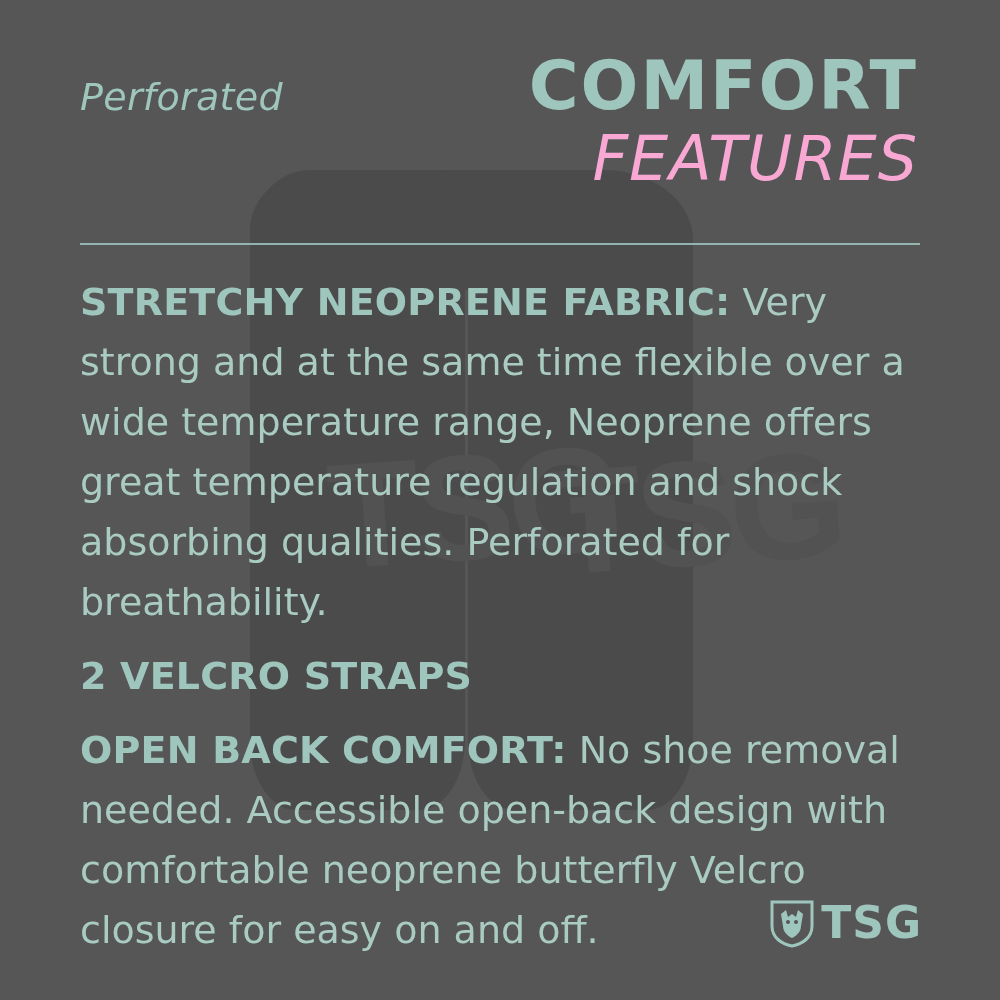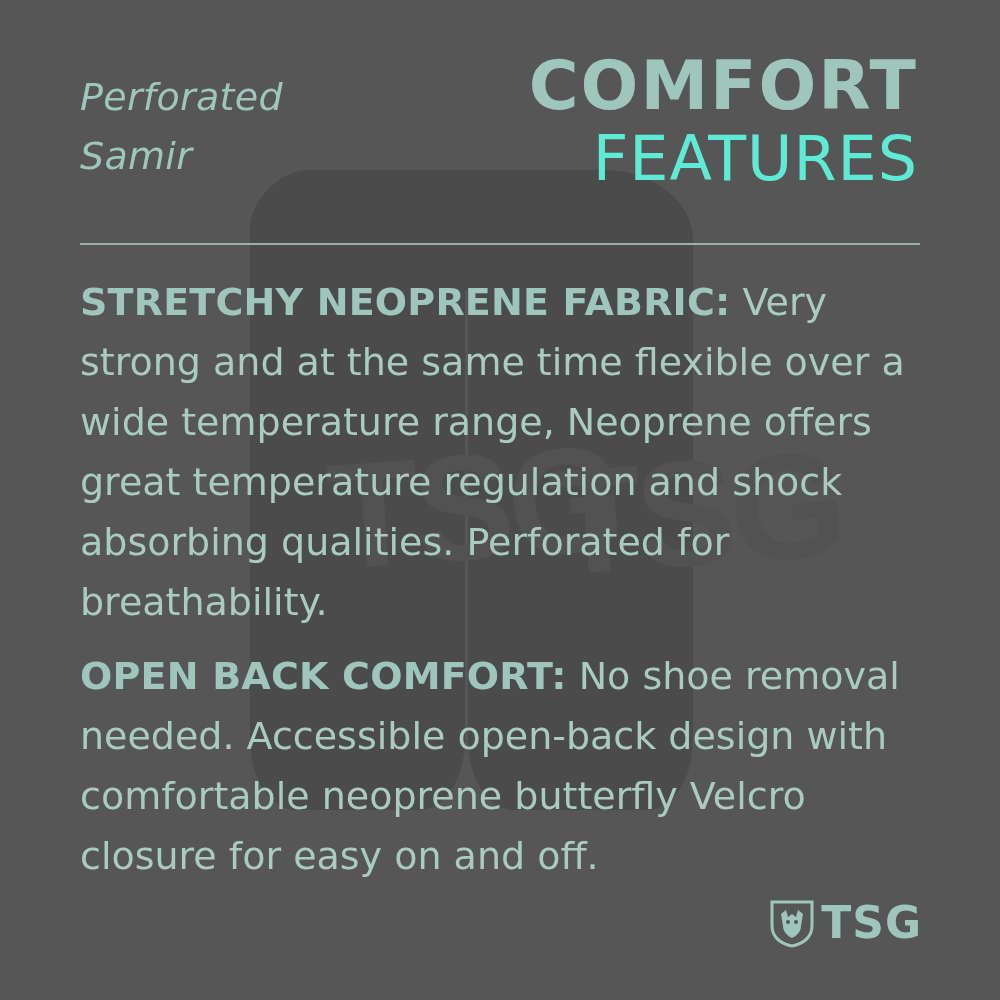--- a/index.html
+++ b/index.html
@@ -97,22 +97,23 @@
     font-size: 68px;
     letter-spacing: 2px;
     color: #9fc6bc;
     line-height: 1.0;
   }
   .headline-sub {
     font-family: "DejaVu Sans", sans-serif;
     font-weight: normal;
     font-size: 62px;
     letter-spacing: 1px;
-    color: #5eead4;
+    color: #f9a8d4;
     line-height: 1.25;
+    font-style: italic;
   }
 
   .divider {
     position: absolute;
     left: 80px;
     top: 243px;
     width: 840px;
     height: 2px;
     background: #9fc6bc;
     opacity: 0.85;
@@ -171,33 +172,35 @@
   <div class="product-ghost">
     <div class="ghost-shape ghost-top"></div>
     <div class="ghost-shape ghost-left"></div>
     <div class="ghost-shape ghost-right"></div>
     <div class="ghost-logo l1">TSG</div>
     <div class="ghost-logo l2">TSG</div>
   </div>
 
   <div class="title-block">
     <div class="title-line">Perforated</div>
-    <div class="title-line">Samir</div>
   </div>
 
   <div class="headline">
     <div class="headline-main">COMFORT</div>
     <div class="headline-sub">FEATURES</div>
   </div>
 
   <div class="divider"></div>
 
   <div class="features">
     <div class="feature">
       <strong>STRETCHY NEOPRENE FABRIC:</strong><span class="body"> Very strong and at the same time flexible over a wide temperature range, Neoprene offers great temperature regulation and shock absorbing qualities. Perforated for breathability.</span>
+    </div>
+    <div class="feature">
+      <strong>2 VELCRO STRAPS</strong><span class="body"></span>
     </div>
     <div class="feature">
       <strong>OPEN BACK COMFORT:</strong><span class="body"> No shoe removal needed. Accessible open-back design with comfortable neoprene butterfly Velcro closure for easy on and off.</span>
     </div>
   </div>
 
   <div class="brand">
     <svg class="brand-shield" viewBox="0 0 46 50">
       <path d="M3 4 H43 V28 C43 40 33 46 23 48 C13 46 3 40 3 28 Z" fill="none" stroke="#9fc6bc" stroke-width="3"></path>
       <path d="M12 16 L17 12 L19 19 L23 16 L27 19 L29 12 L34 16 L32 28 C32 34 27 38 23 40 C19 38 14 34 14 28 Z" fill="#9fc6bc"></path>

